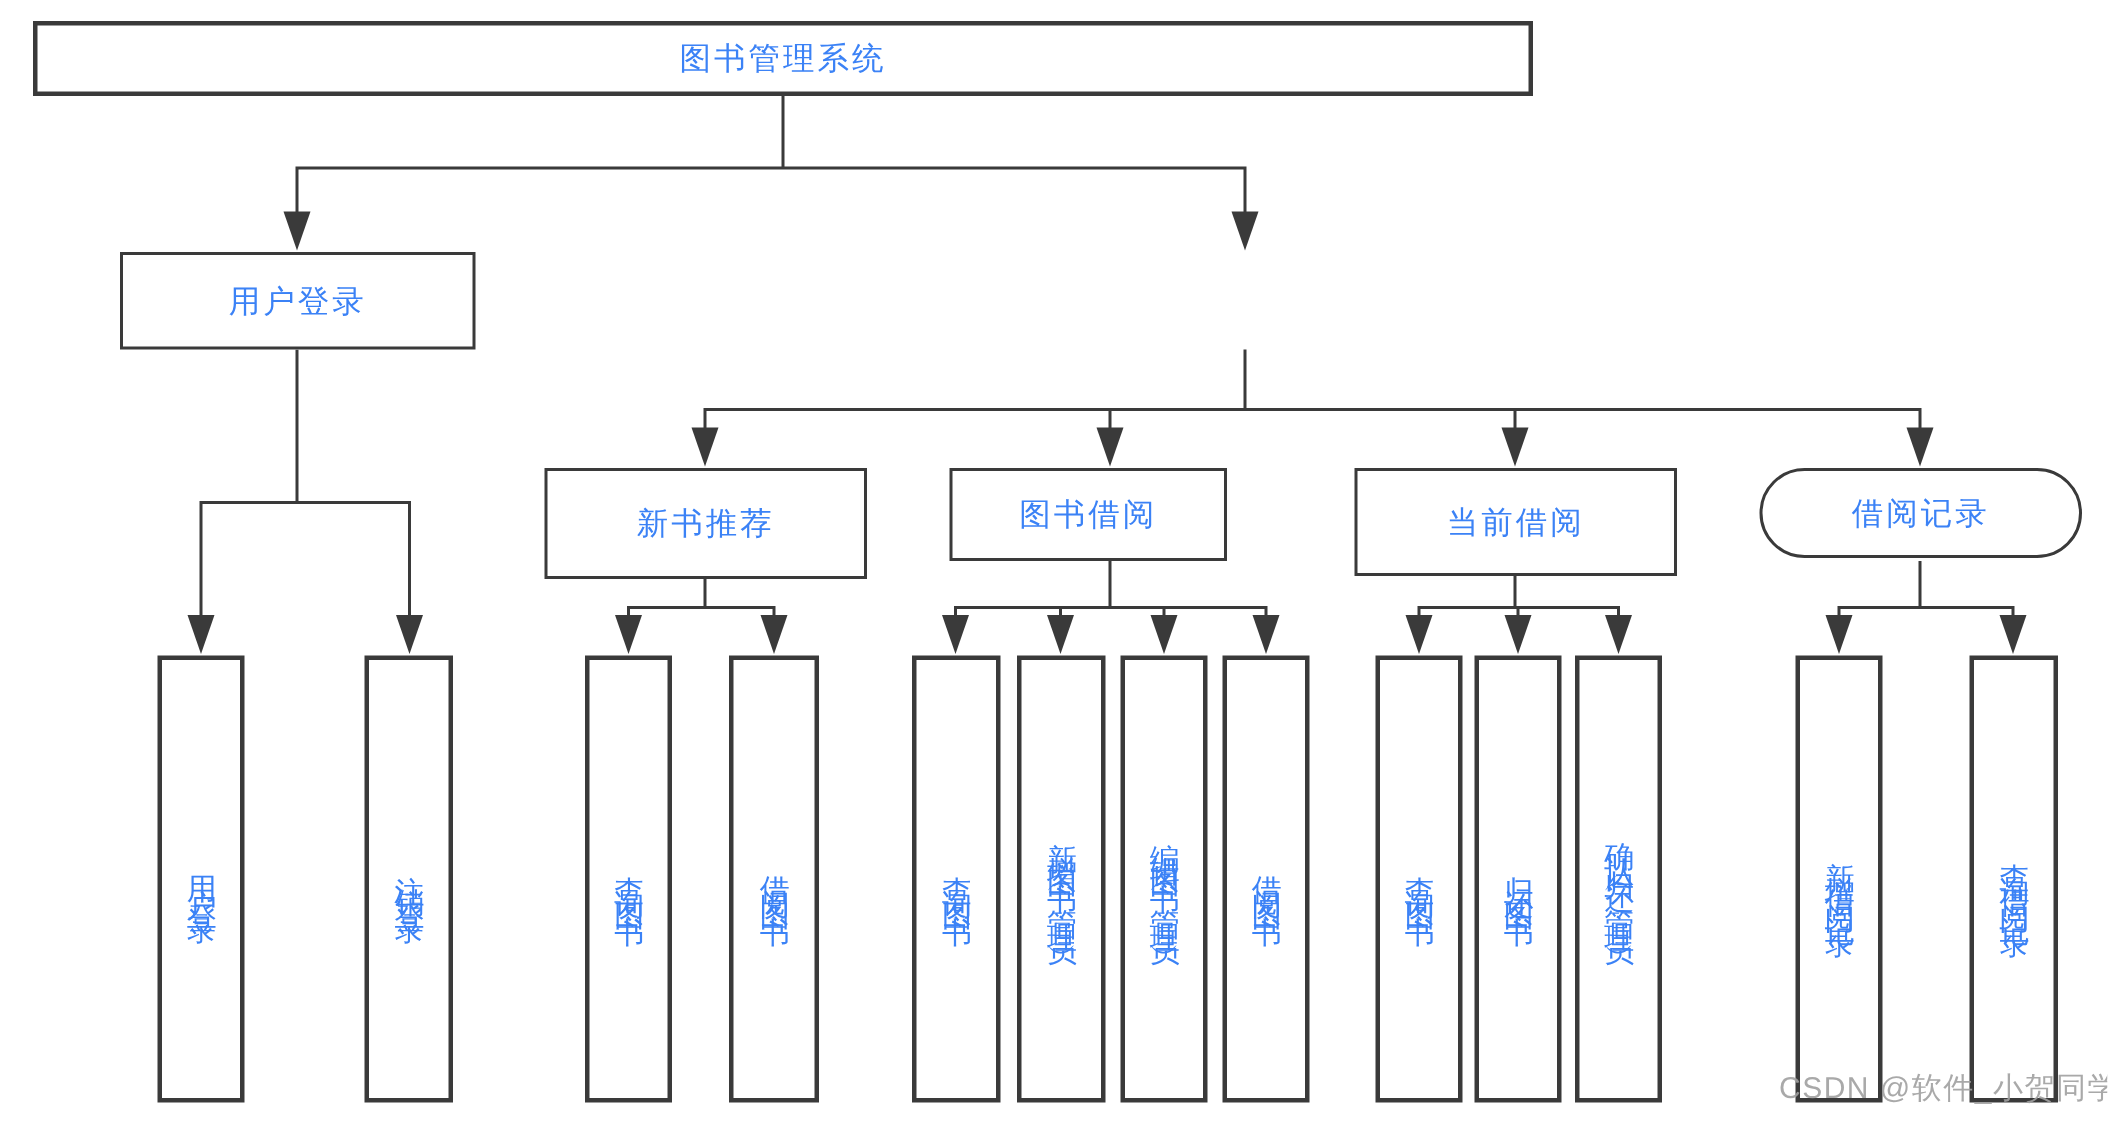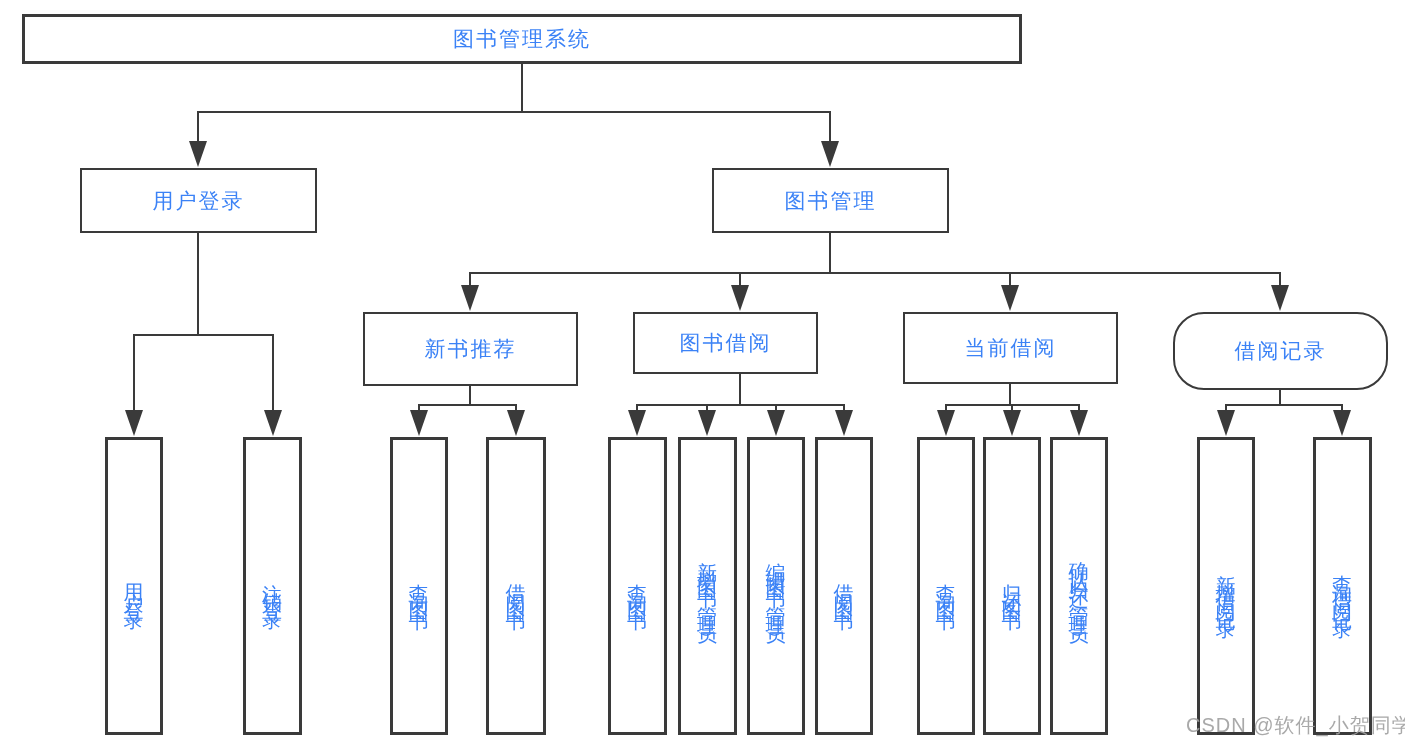--- a/index.html
+++ b/index.html
@@ -104,34 +104,31 @@
     </g>
   </svg>
 
   <div class="node h root" style="left:22px; top:14px; width:1000px; height:50px;">
     <span class="lbl">图书管理系统</span>
   </div>
 
   <div class="node h" style="left:80px; top:168px; width:237px; height:65px;">
     <span class="lbl">用户登录</span>
   </div>
-  <div class="node h" style="left:712px; top:168px; width:237px; height:65px;">
-    <span class="lbl">图书管理</span>
-  </div>
 
   <div class="node h" style="left:363px; top:312px; width:215px; height:74px;">
     <span class="lbl">新书推荐</span>
   </div>
   <div class="node h" style="left:633px; top:312px; width:185px; height:62px;">
     <span class="lbl">图书借阅</span>
   </div>
   <div class="node h" style="left:903px; top:312px; width:215px; height:72px;">
     <span class="lbl">当前借阅</span>
   </div>
-  <div class="node h" style="left:1173px; top:312px; width:215px; height:78px;border-radius:31px;">
+  <div class="node h" style="left:1173px; top:312px; width:215px; height:60px;border-radius:31px;">
     <span class="lbl">借阅记录</span>
   </div>
 
   <div class="node v" style="left:105px; top:437px; width:58px; height:298px;">
     <span class="lbl">用户登录</span>
   </div>
   <div class="node v" style="left:243px; top:437px; width:59px; height:298px;">
     <span class="lbl">注销登录</span>
   </div>
 

